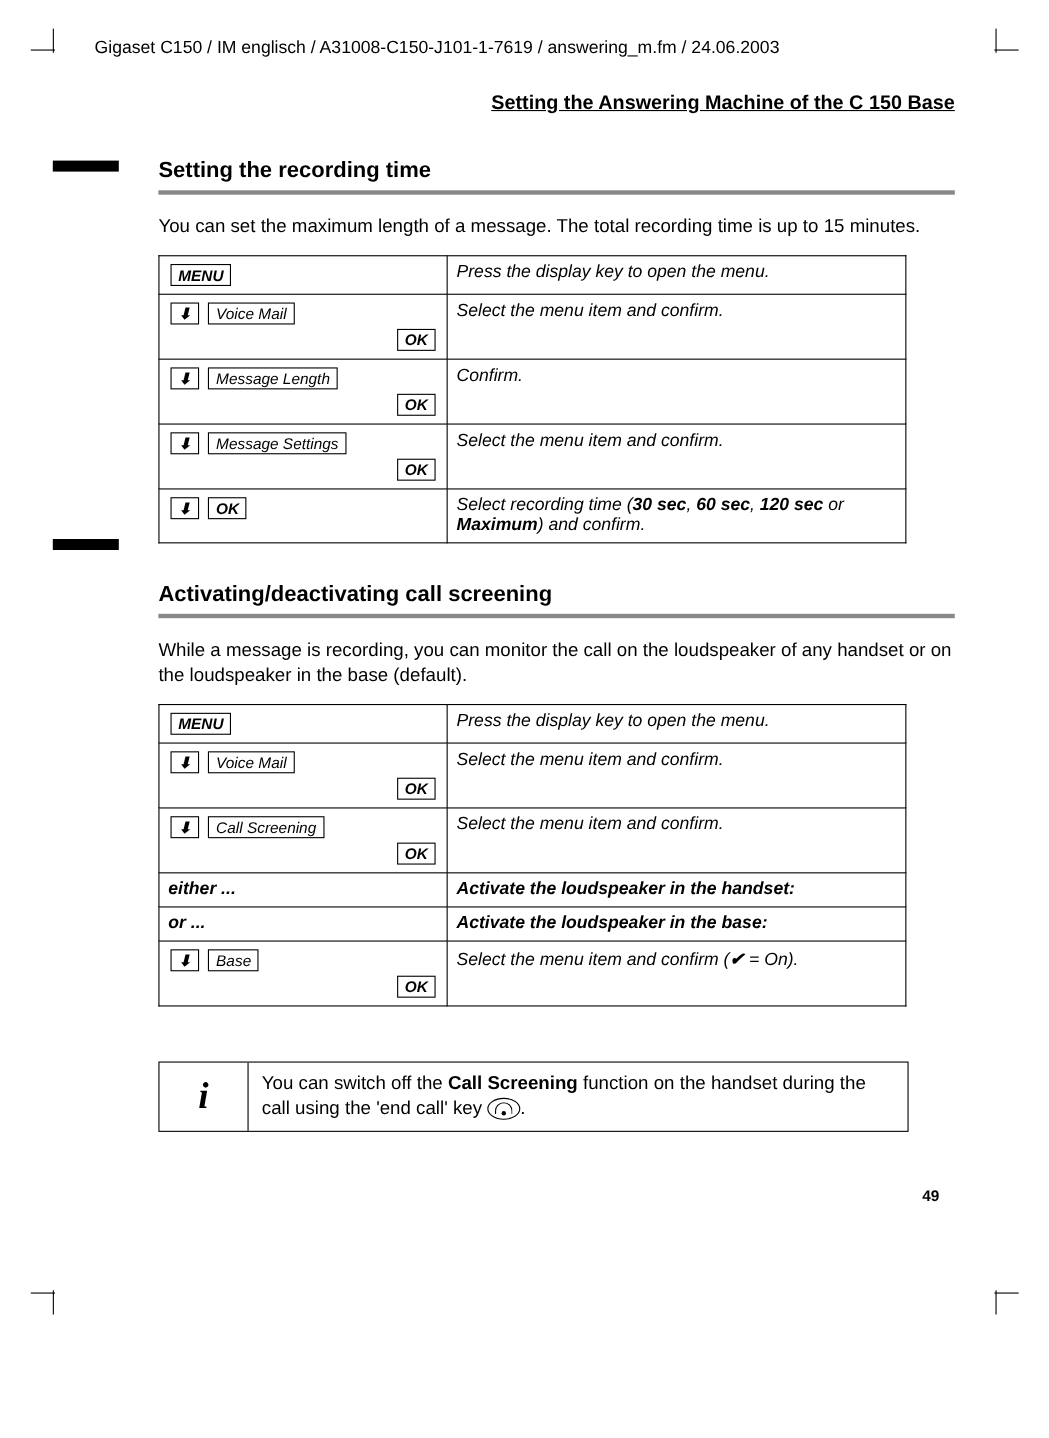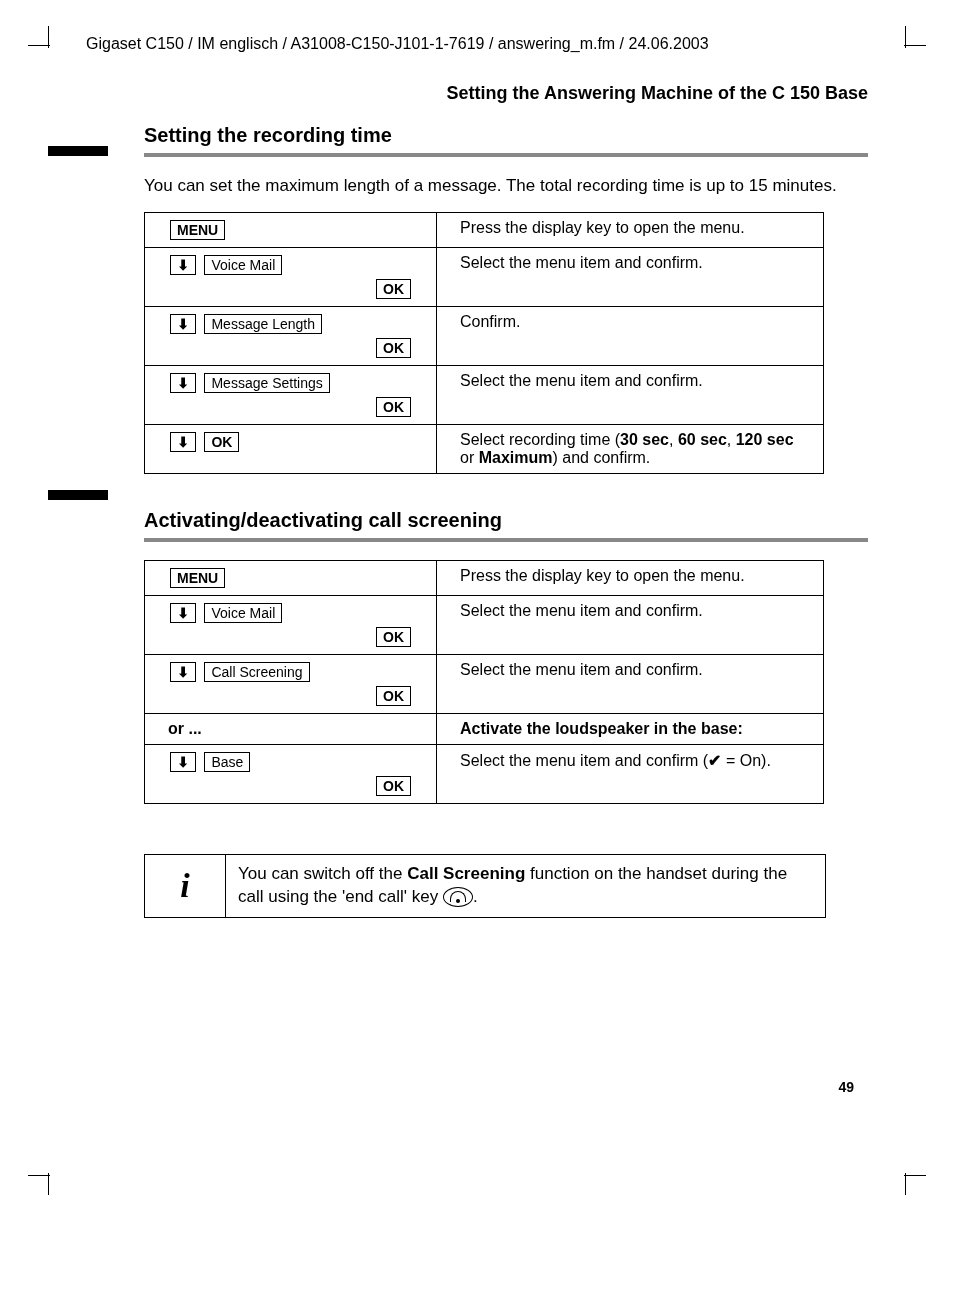--- a/index.html
+++ b/index.html
@@ -30,21 +30,22 @@
 
   .doc-path {
     font-size: 16px;
     margin: 0 0 30px 0;
     padding-top: 5px;
   }
   .chapter {
     font-weight: bold;
     font-size: 18px;
     text-align: right;
-    margin-bottom: 20px;
+    margin-bottom: 40px;
+    text-decoration: underline;
   }
   .marginbar {
     position: absolute;
     left: 48px;
     width: 60px;
     height: 10px;
     background: #000;
   }
   .section-title {
     font-weight: bold;
@@ -66,21 +67,22 @@
   }
   table.instr {
     margin-left: 58px;
     border-collapse: collapse;
     width: 680px;
     font-size: 16px;
   }
   table.instr td {
     border: 1px solid #000;
     vertical-align: top;
-    padding: 6px 23px;
+    padding: 6px 8px;
+    font-style: italic;
   }
   td.col-keys { width: 245px; }
   td.col-desc { }
   .keybox {
     display: inline-block;
     border: 1.5px solid #000;
     padding: 0 6px;
     font-weight: bold;
     font-size: 14px;
     line-height: 18px;
@@ -251,20 +253,21 @@
         <span>Select recording time (</span><b>30 sec</b><span>, </span><b>60 sec</b><span>, </span><b>120 sec</b><span> or </span><b>Maximum</b><span>) and confirm.</span>
       </td>
     </tr>
   </tbody>
     </table>
 
   <div style="height:35px"></div>
   <div class="marginbar" style="top:490px"></div>
   <div class="section-title">Activating/deactivating call screening</div>
   <div class="section-rule"></div>
+  <div class="section-body">While a message is recording, you can monitor the call on the loudspeaker of any handset or on the loudspeaker in the base (default).</div>
 
   <table class="instr">
     <tbody>
         <tr>
       <td class="col-keys">
         <span class="keybox">MENU</span>
       </td>
       <td class="col-desc">Press the display key to open the menu.</td>
     </tr>
     <tr>
@@ -275,20 +278,24 @@
       </td>
       <td class="col-desc">Select the menu item and confirm.</td>
     </tr>
     <tr>
       <td class="col-keys">
         <span class="arrowbox">⬇</span>
         <span class="menuitem">Call Screening</span>
         <div class="ok-align-right"><span class="keybox">OK</span></div>
       </td>
       <td class="col-desc">Select the menu item and confirm.</td>
+    </tr>
+    <tr class="either-row">
+      <td class="col-keys">either ...</td>
+      <td class="col-desc">Activate the loudspeaker in the handset:</td>
     </tr>
     <tr class="or-row">
       <td class="col-keys">or ...</td>
       <td class="col-desc">Activate the loudspeaker in the base:</td>
     </tr>
     <tr>
       <td class="col-keys">
         <span class="arrowbox">⬇</span>
         <span class="menuitem">Base</span>
         <div class="ok-align-right"><span class="keybox">OK</span></div>

